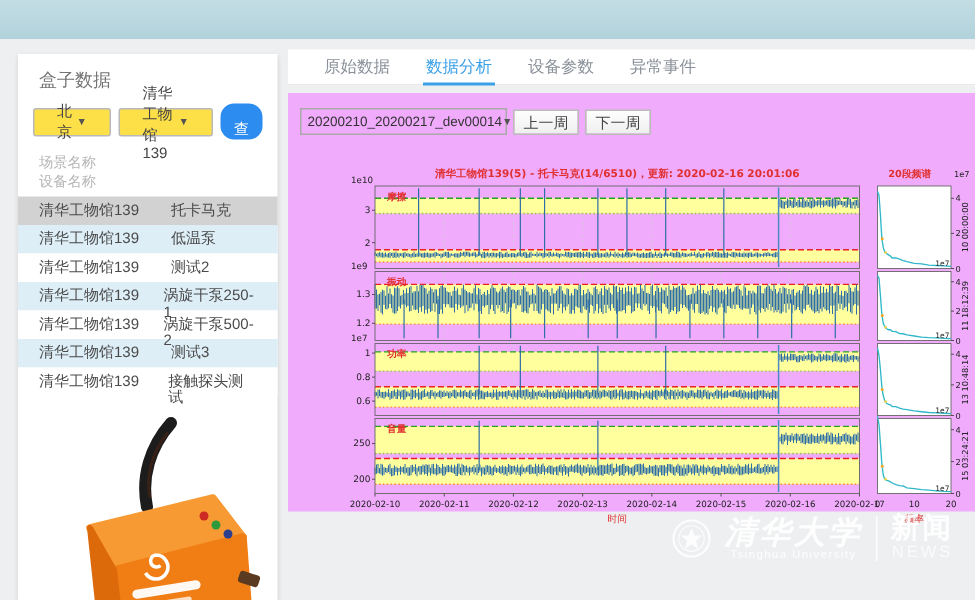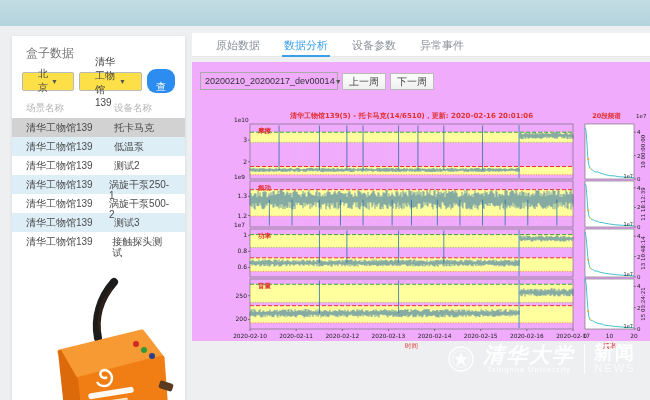--- a/index.html
+++ b/index.html
@@ -7,21 +7,21 @@
   .topbar{position:absolute;left:0;top:0;width:650px;height:26px;background:linear-gradient(#c3dde4,#b2d2db);}
   
   .sidebar{position:absolute;left:12px;top:36px;width:173px;height:364px;background:#fff;box-shadow:0 1px 3px rgba(0,0,0,.12);}
   .sb-title{padding:9px 14px 4px;font-size:12px;font-weight:normal;color:#737373;}
   .sb-controls{display:flex;align-items:center;gap:5px;padding:3px 10px 6px;}
   .fake-select{display:flex;align-items:center;justify-content:space-between;border:1px solid #b9b9b9;background:#fde047;font-size:10px;color:#444;padding:2px 15px;border-radius:2px;height:13px;}
   .fake-select .car{font-size:7px;color:#555;margin-left:3px;}
   .sel-region{width:42px;}
   .sel-venue{width:88px;}
   .btn-query{background:#2d8cf0;color:#fff;font-size:10px;border:none;border-radius:9px;padding:12px 9px;height:17px;line-height:12px;cursor:pointer;}
-  .sb-head{display:flex;padding:3px 14px;font-size:9.5px;color:#b5b5b5;}
+  .sb-head{display:flex;padding:3px 14px;font-size:9.5px;color:#b5b5b5;flex-direction:column;}
   .sb-head span:first-child{width:88px;}
   .sb-table{font-size:10px;color:#4a4a4a;}
   .sb-row{display:flex;padding:4px 14px;height:11px;line-height:11px;background:#fff;}
   .sb-row.alt{background:#ddeef7;}
   .sb-row.selected{background:#d2d2d2;}
   .sb-row .c1{width:88px;}
   
   .tabbar{position:absolute;left:192px;top:33px;width:458px;height:24px;background:#fff;border-bottom:1px solid #e9e9e9;display:flex;align-items:center;gap:24px;padding-left:24px;box-sizing:border-box;}
   .tab{font-size:11px;color:#8a9099;height:24px;line-height:24px;cursor:pointer;position:relative;}
   .tab.active{color:#3aa0e8;}

